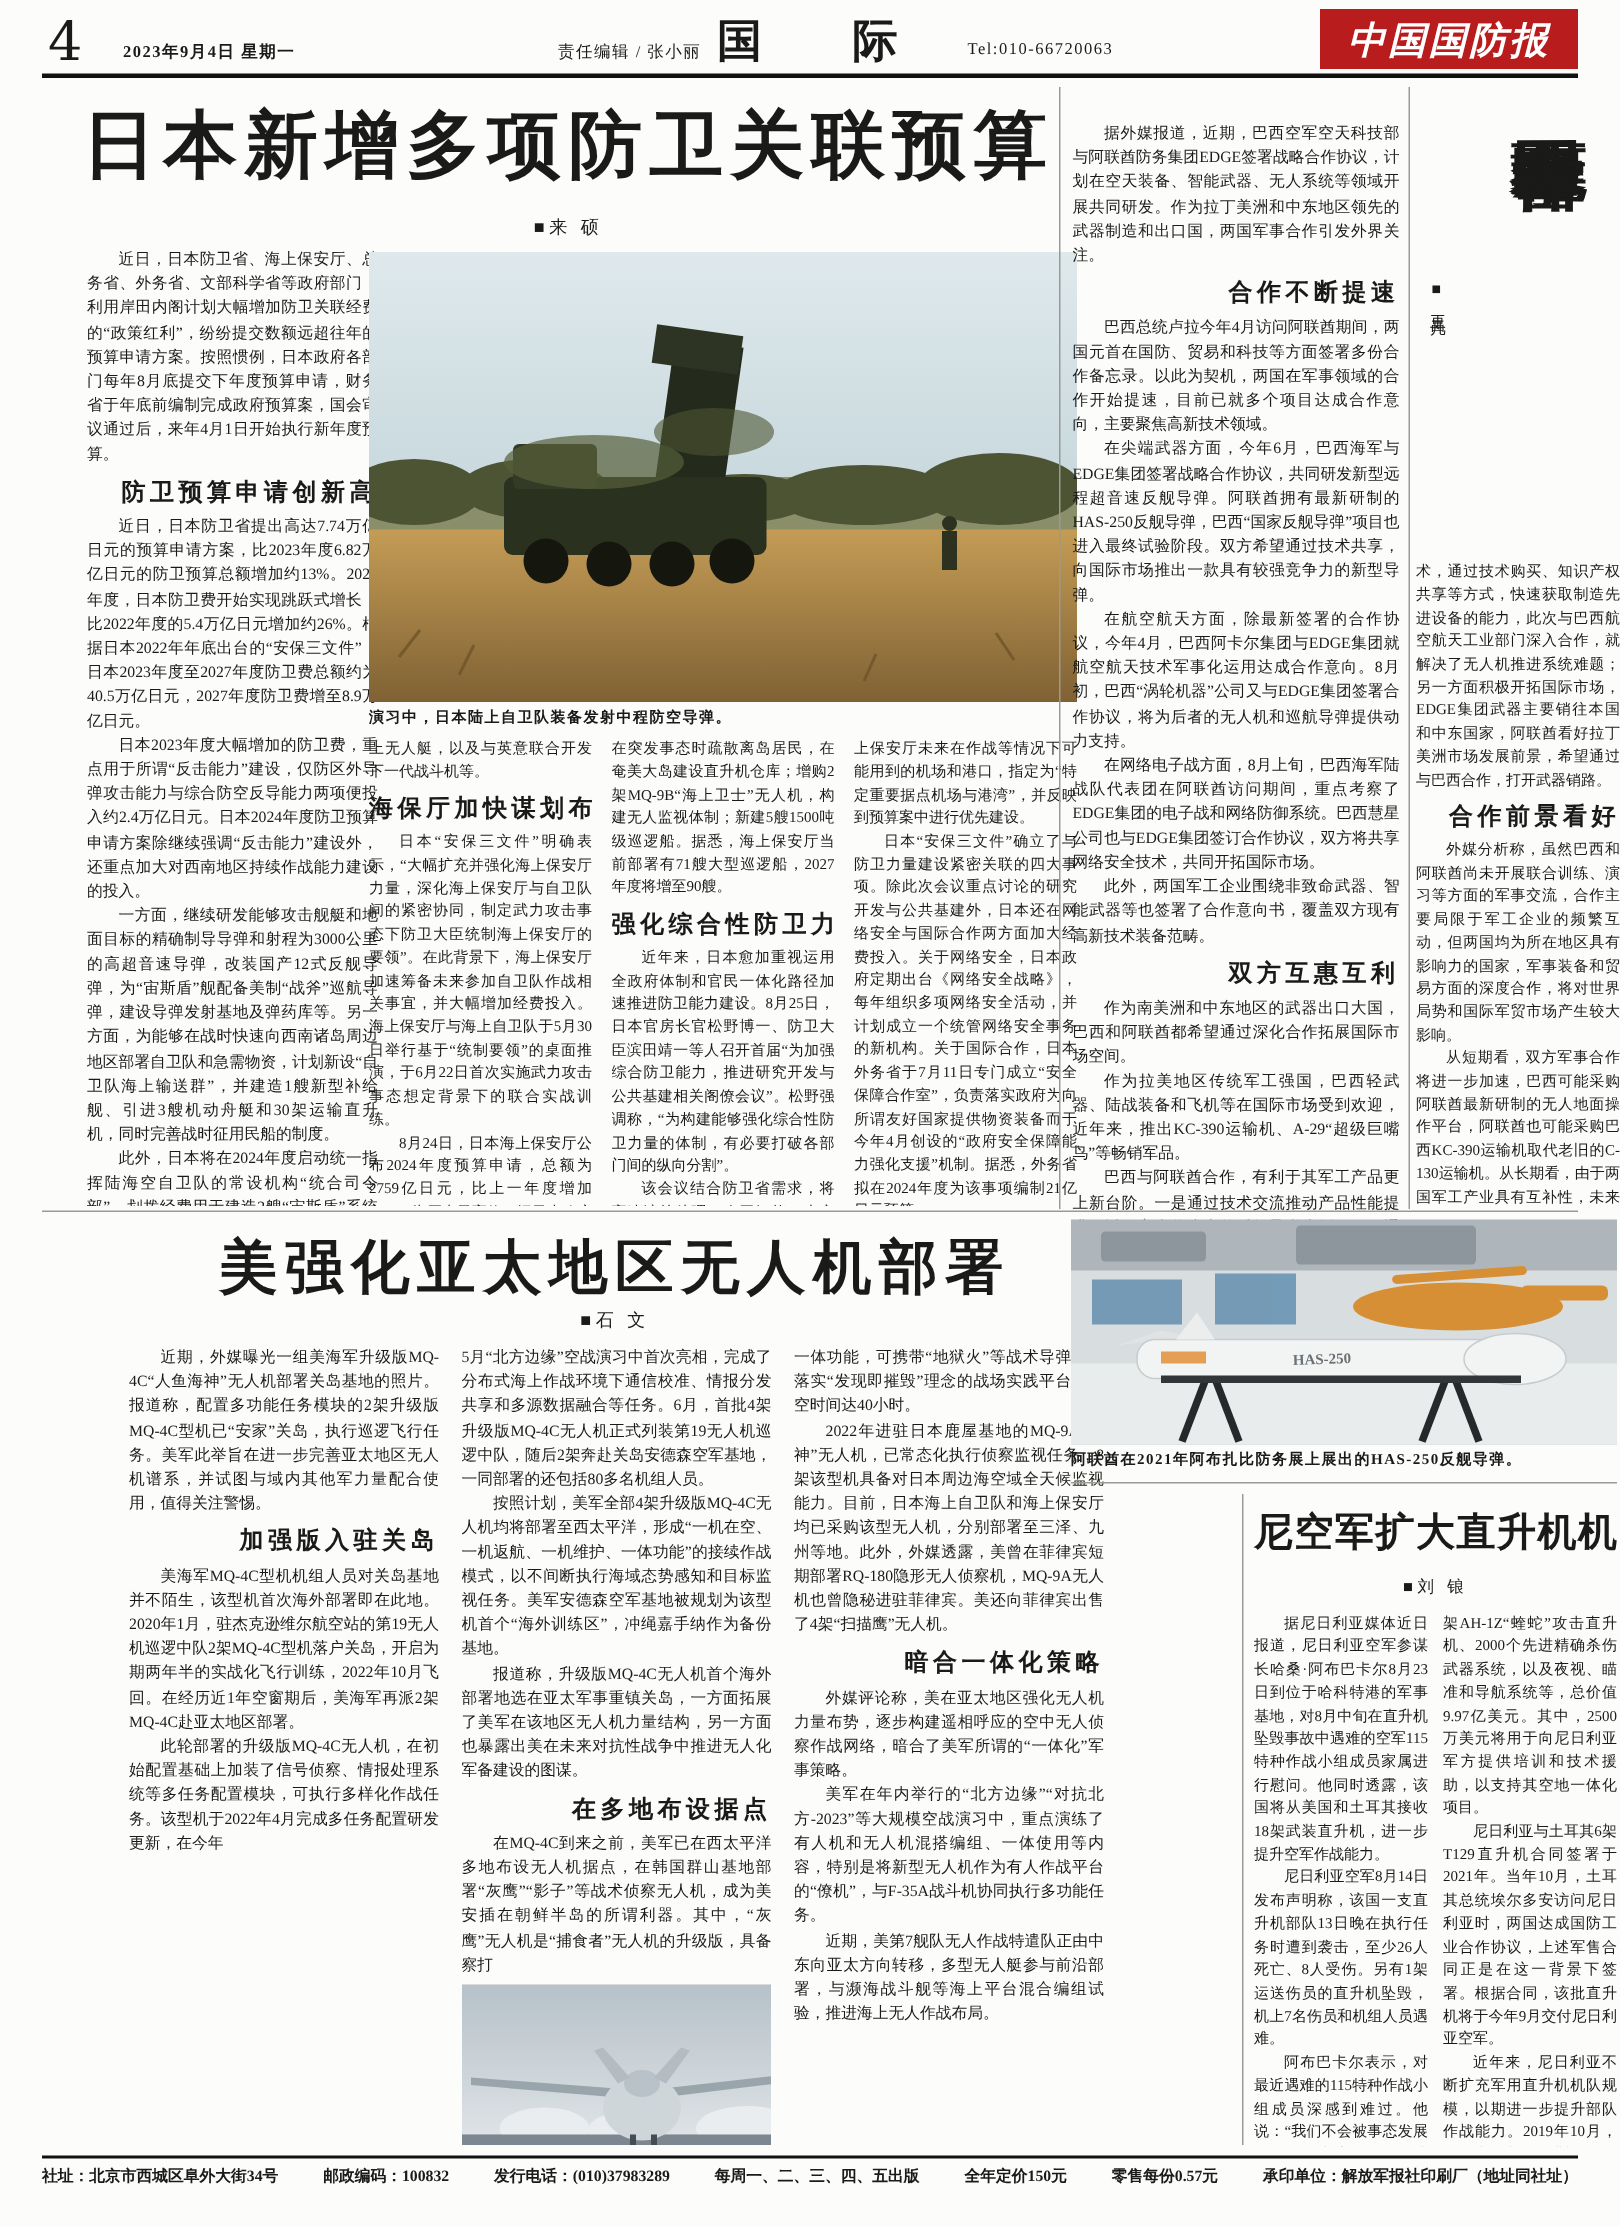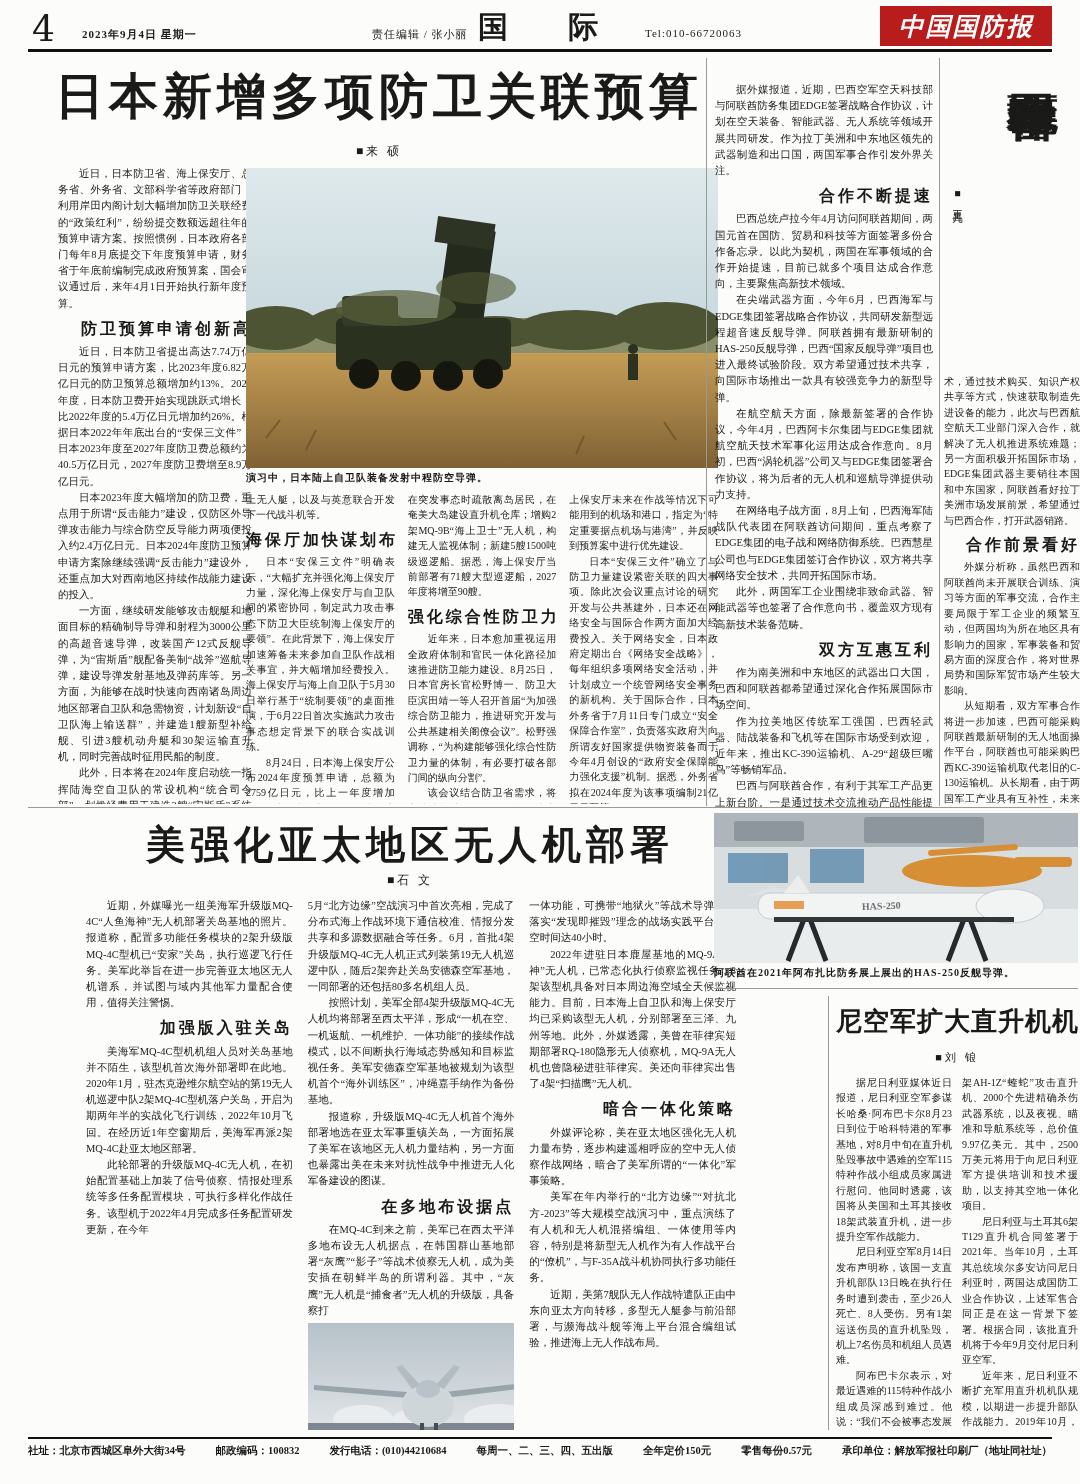--- a/index.html
+++ b/index.html
@@ -314,20 +314,20 @@
           <p class="para">尼日利亚与土耳其6架T129直升机合同签署于2021年。当年10月，土耳其总统埃尔多安访问尼日利亚时，两国达成国防工业合作协议，上述军售合同正是在这一背景下签署。根据合同，该批直升机将于今年9月交付尼日利亚空军。</p>
           <p class="para">近年来，尼日利亚不断扩充军用直升机机队规模，以期进一步提升部队作战能力。2019年10月，尼日利亚与俄罗斯签署12架米-35攻击直升机合同，以更好打击当地恐怖组织。同年，该国从俄罗斯订购6架米-171SH武装运输直升机，用于加强对地打击和运输能力。此前，该国从俄罗斯采购了16架米-24/35武装直升机。此外，尼日利亚还从意大利采购了多架AW109轻型多用途直升机以及一定数量的AW101直升机。</p>
         </div>
     </div>
   </div>
 
   <div class="abs rule-h" style="left:28px; top:1437px; width:1024px; height:2px;"></div>
   <div class="abs" style="left:28px; top:1444px; width:1024px; display:flex; justify-content:space-between; font-size:10.5px; font-weight:700;">
     <span>社址：北京市西城区阜外大街34号</span>
     <span>邮政编码：100832</span>
-    <span>发行电话：(010)44210684</span>
+    <span>发行电话：(010)37983289</span>
     <span>每周一、二、三、四、五出版</span>
     <span>全年定价150元</span>
     <span>零售每份0.57元</span>
     <span>承印单位：解放军报社印刷厂（地址同社址）</span>
   </div>
 
 </div>
 
 </body></html>

